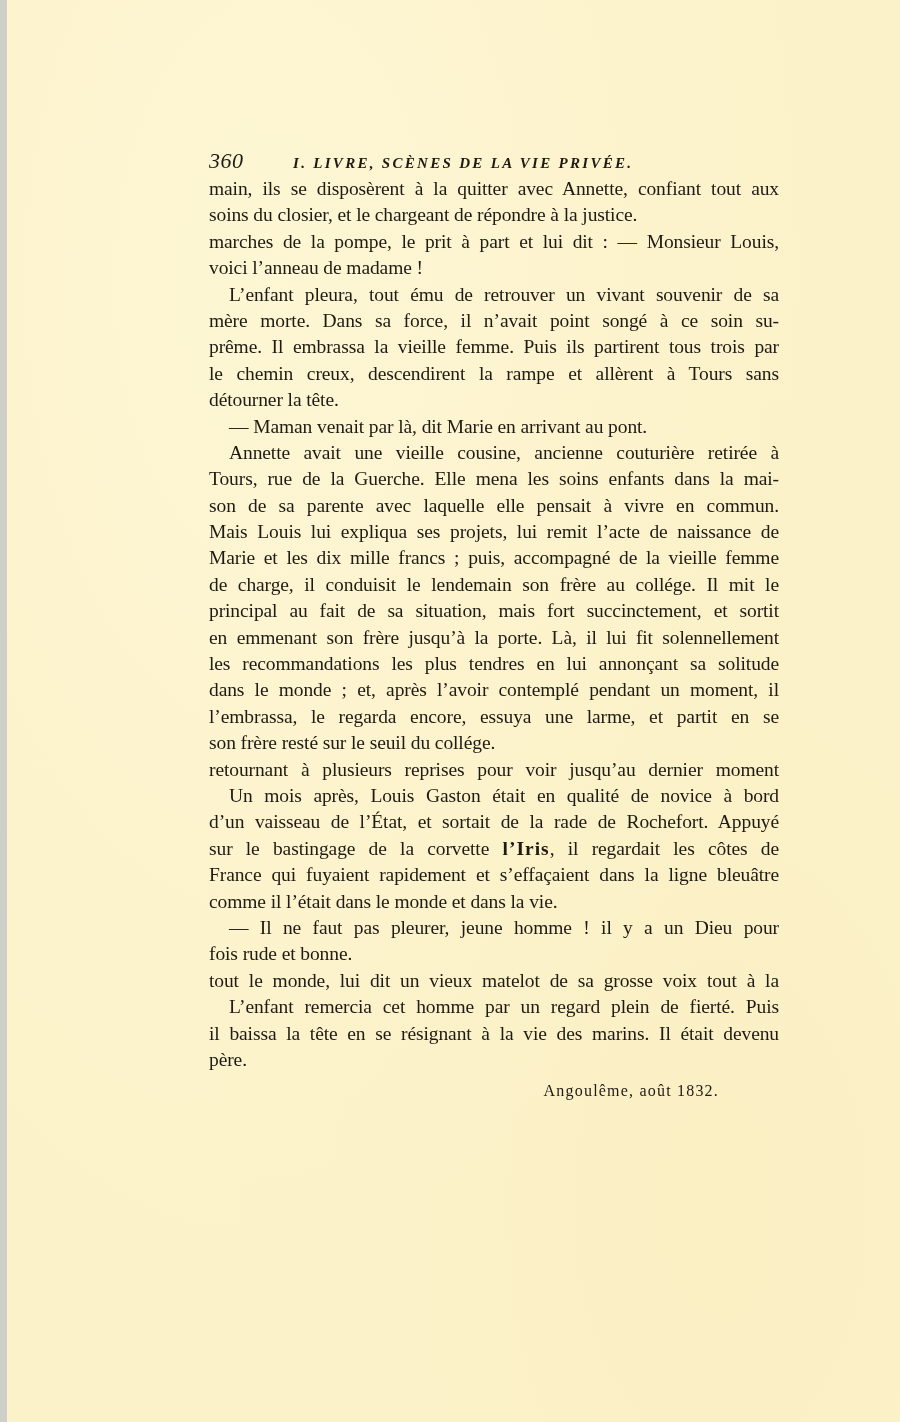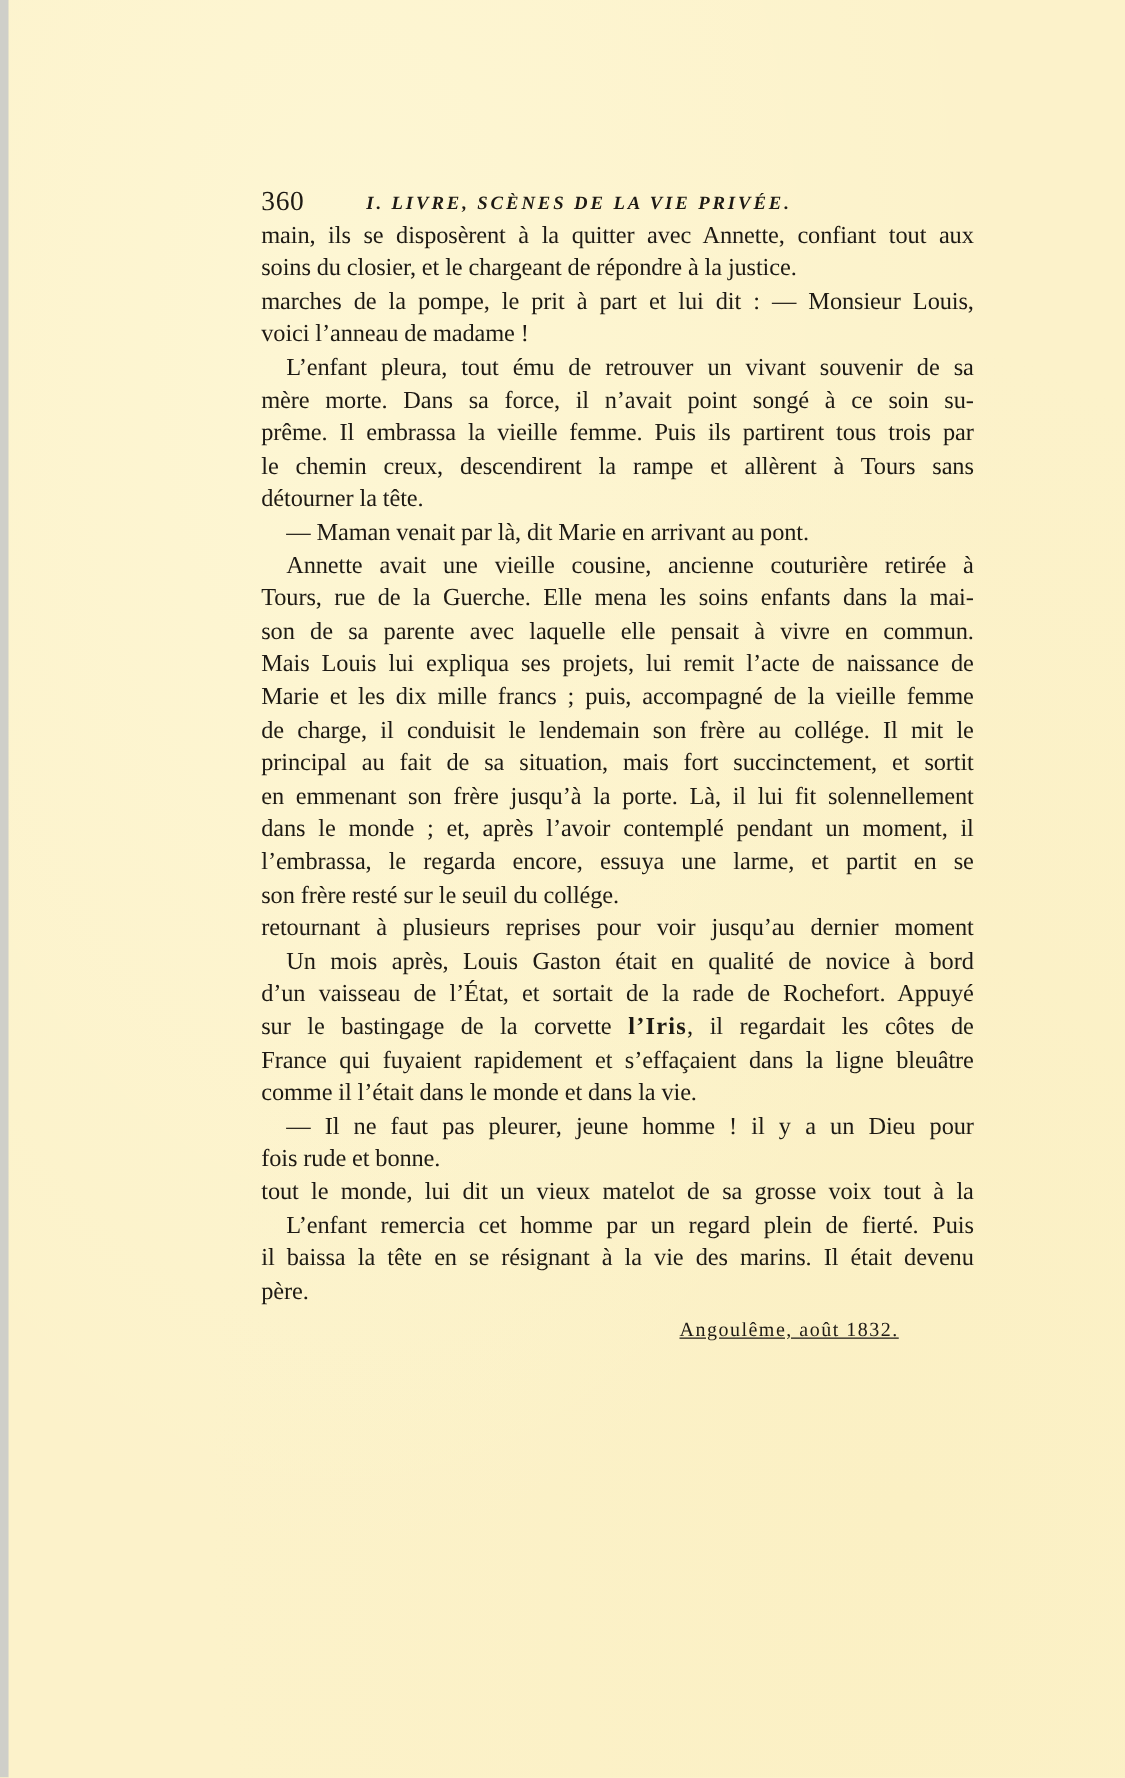--- a/index.html
+++ b/index.html
@@ -41,20 +41,21 @@
       height: 28px;
       font-size: 21px;
       line-height: 28px;
     }
     .folio {
       position: absolute;
       left: 0;
       top: 0;
       font-size: 22px;
       letter-spacing: 0.5px;
+      font-style: italic;
     }
     .head-title {
       position: absolute;
       left: 84px;
       top: 2px;
       font-size: 15px;
       font-weight: bold;
       letter-spacing: 2.3px;
       text-transform: uppercase;
       font-style: italic;
@@ -78,21 +79,20 @@
     .line .ital { font-weight: bold; letter-spacing: 1px; }
     .signature {
       display: block;
       height: 28px;
       line-height: 28px;
       font-size: 16px;
       text-align: right;
       padding-right: 60px;
       letter-spacing: 1.2px;
       margin-top: 4px;
-      text-decoration: underline;
     }
   </style>
 </head>
 <body>
 
 <div class="scan-edge"></div>
 <div class="paper"></div>
 
 <div class="page">
   <div class="running-head">
@@ -120,20 +120,21 @@
       </div>
       <div>
         <span class="line indent">Annette avait une vieille cousine, ancienne couturière retirée à</span>
         <span class="line">Tours, rue de la Guerche. Elle mena les soins enfants dans la mai-</span>
         <span class="line">son de sa parente avec laquelle elle pensait à vivre en commun.</span>
         <span class="line">Mais Louis lui expliqua ses projets, lui remit l’acte de naissance de</span>
         <span class="line">Marie et les dix mille francs ; puis, accompagné de la vieille femme</span>
         <span class="line">de charge, il conduisit le lendemain son frère au collége. Il mit le</span>
         <span class="line">principal au fait de sa situation, mais fort succinctement, et sortit</span>
         <span class="line">en emmenant son frère jusqu’à la porte. Là, il lui fit solennellement</span>
+        <span class="line">les recommandations les plus tendres en lui annonçant sa solitude</span>
         <span class="line">dans le monde ; et, après l’avoir contemplé pendant un moment, il</span>
         <span class="line">l’embrassa, le regarda encore, essuya une larme, et partit en se</span>
         <span class="line last">son frère resté sur le seuil du collége.</span>
         <span class="line">retournant à plusieurs reprises pour voir jusqu’au dernier moment</span>
       </div>
       <div>
         <span class="line indent">Un mois après, Louis Gaston était en qualité de novice à bord</span>
         <span class="line">d’un vaisseau de l’État, et sortait de la rade de Rochefort. Appuyé</span>
         <span class="line">sur le bastingage de la corvette <span class="ital">l’Iris</span>, il regardait les côtes de</span>
         <span class="line">France qui fuyaient rapidement et s’effaçaient dans la ligne bleuâtre</span>

